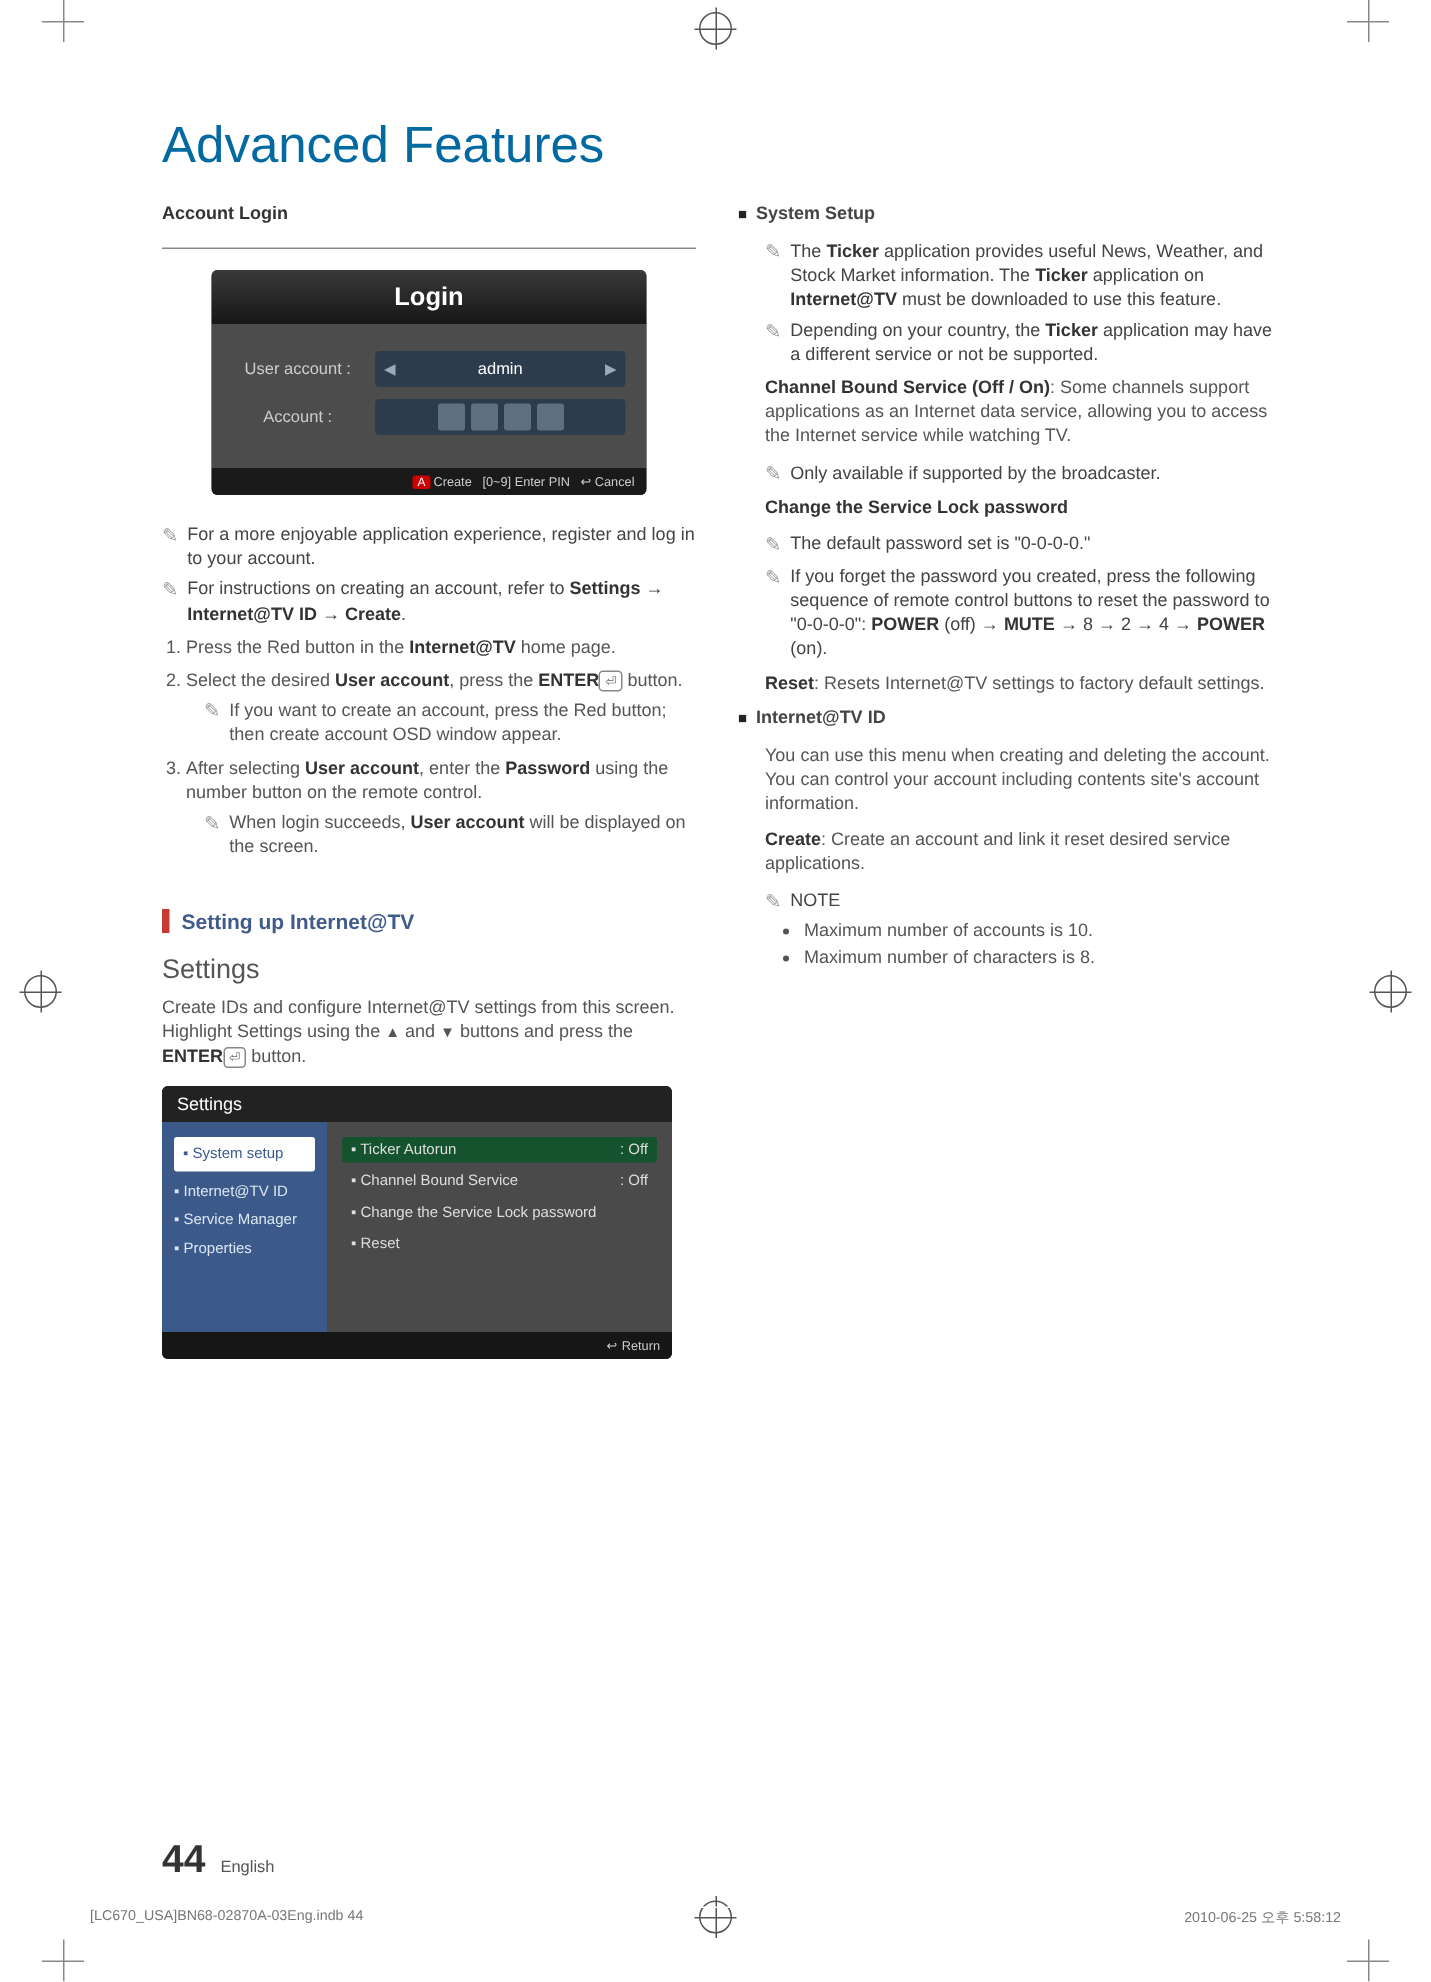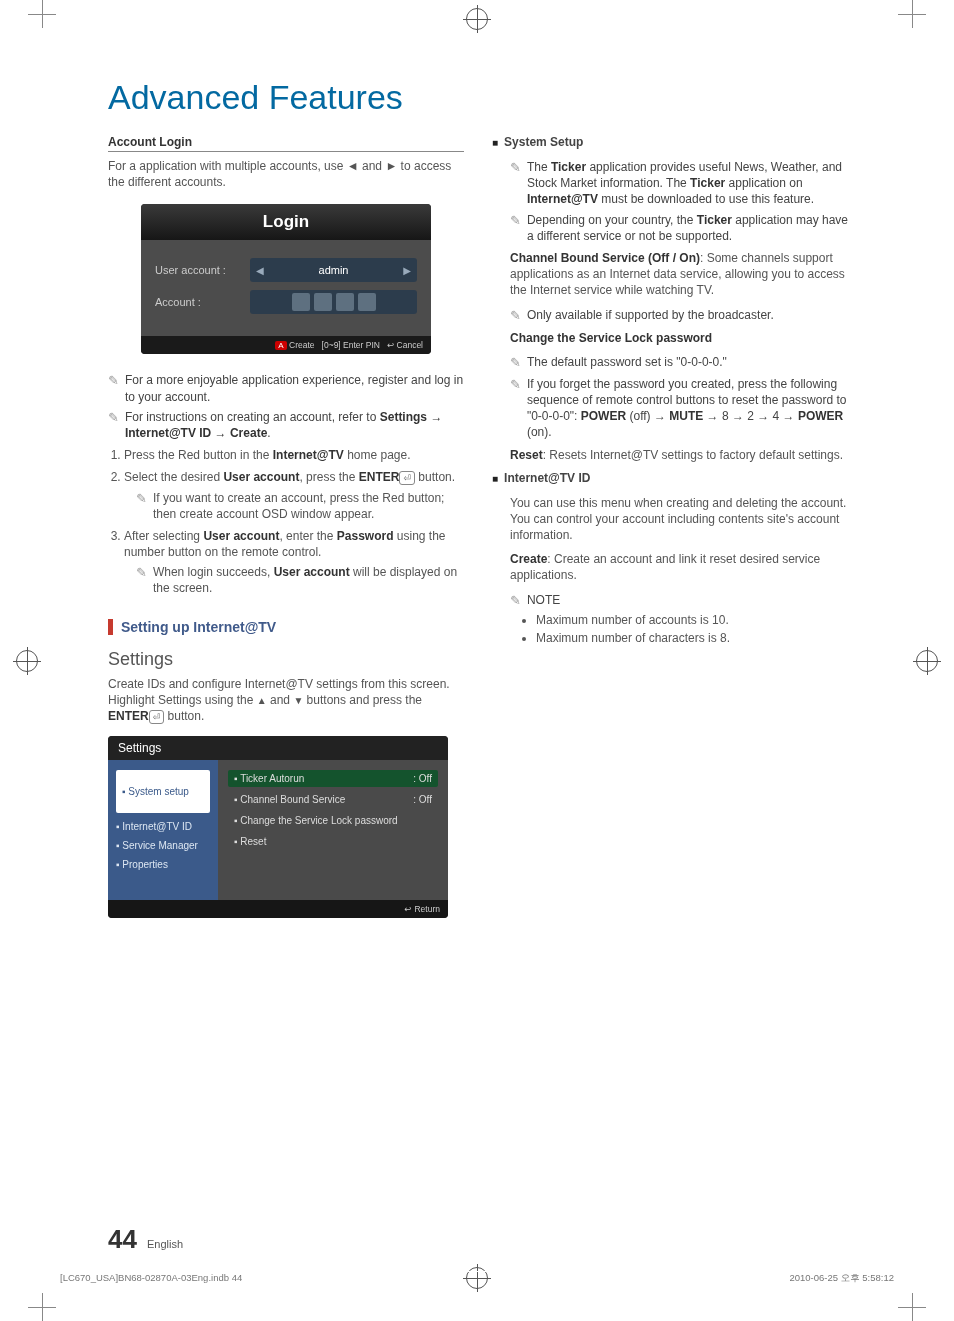--- a/index.html
+++ b/index.html
@@ -26,21 +26,21 @@
   }
   .columns {
     display: flex;
     gap: 28px;
   }
   .col { width: 356px; }
   .section-title-underline {
     font-weight: bold;
     color: #333;
     border-bottom: 1px solid #888;
-    padding-bottom: 2px;
+    padding-bottom: 16px;
     margin-bottom: 6px;
   }
   .body-text { color: #555; line-height: 1.35; margin-bottom: 8px; }
   .login-box {
     margin: 14px auto 18px;
     width: 290px;
     background: #2a2a2a;
     border-radius: 4px;
     overflow: hidden;
     font-size: 11px;
@@ -49,21 +49,21 @@
   .login-header {
     background: linear-gradient(#3a3a3a,#161616);
     text-align: center;
     font-weight: bold;
     font-size: 17px;
     padding: 8px 0;
     color: #fff;
   }
   .login-body { background: #4c4c4c; padding: 10px 14px 14px; }
   .login-row { display: flex; align-items: center; margin: 8px 0; }
-  .login-label { width: 95px; text-align: left; padding-right: 8px; color:#ccc; }
+  .login-label { width: 95px; text-align: center; padding-right: 8px; color:#ccc; }
   .login-field {
     flex: 1;
     background: #2c3c4c;
     border-radius: 3px;
     height: 24px;
     display: flex;
     align-items: center;
     justify-content: center;
     position: relative;
     color: #fff;
@@ -81,35 +81,35 @@
     color: #ccc;
   }
   .red-badge { background:#c00; color:#fff; padding:0 3px; border-radius:2px; font-size:8px; }
   .note-row { display:flex; margin:4px 0; line-height:1.35; }
   .note-icon { font-size:13px; color:#999; margin-right:6px; flex-shrink:0; }
   ol.steps { list-style: decimal; padding-left: 16px; margin-top:6px; }
   ol.steps li { margin-bottom:6px; line-height:1.35; color:#555; }
   ol.steps li b, .body-text b, .note-row b { color:#333; font-weight:bold; }
   .sub-note { margin-left: 12px; display:flex; margin-top:4px; }
   .sec-header {
-    display:flex; margin: 22px 0 10px;
+    display:flex; margin: 34px 0 10px;
   }
   .sec-bar { width:5px; height:16px; background:#c63a2f; margin-right:8px; }
   .sec-header-text { color:#405a8a; font-weight:bold; font-size:14px; }
   .settings-title { font-size:18px; font-weight:300; color:#555; margin:14px 0 6px; }
   .up-tri, .dn-tri { font-size:10px; }
   .enter-icon { display:inline-block; border:1px solid #888; border-radius:3px; padding:0 3px; font-size:9px; line-height:12px; color:#666; }
   .settings-panel {
     margin-top:12px; width:340px; border-radius:4px; overflow:hidden;
     background:#3a3a3a; font-size:10px; color:#ddd;
   }
   .settings-panel .hdr { background:#222; color:#fff; padding:5px 10px; font-size:12px; }
   .settings-body { display:flex; min-height:140px; }
   .settings-nav { width:110px; background:#3b5a8a; padding:10px 8px; display:flex; flex-direction:column; gap:8px; color:#dce6f2; }
-  .settings-nav .item.active { background:#fff; color:#3b5a8a; padding:16px 6px; border-radius:2px; }
+  .settings-nav .item.active { background:#fff; color:#3b5a8a; padding:6px 6px; border-radius:2px; }
   .settings-main { flex:1; background:#4a4a4a; padding:10px; }
   .settings-main .row { display:flex; justify-content:space-between; padding:3px 6px; margin-bottom:4px; border-radius:2px; }
   .settings-main .row.active { background:#14532d; }
   .settings-footer { background:#161616; text-align:right; font-size:8.5px; padding:4px 8px; color:#ccc; }
   .return-icon { color:#ccc; margin-right:3px; }
   .blk-square { font-size:10px; margin-right:6px; color:#222; }
   .rcol-block { margin-bottom:10px; }
   ul.bullets { list-style: disc; padding-left:26px; margin-top:4px; }
   ul.bullets li { margin-bottom:4px; color:#555; }
   .indent { padding-left:18px; }
@@ -161,23 +161,20 @@
 <div class="reg-mark reg-right"></div>
 <div class="reg-mark reg-bottom"></div>
 
 <div class="page">
   <h1>Advanced Features</h1>
 
   <div class="columns">
 
     <div class="col">
       <div class="section-title-underline">Account Login</div>
-      <p class="body-text">
-        <span>For a application with multiple accounts, use </span><span>◄</span><span> and </span><span>►</span><span> to access the different accounts.</span>
-      </p>
 
       <div class="login-box">
         <div class="login-header">Login</div>
         <div class="login-body">
           <div class="login-row">
             <div class="login-label">User account :</div>
             <div class="login-field">
               <span class="chev l">◀</span>
               <span>admin</span>
               <span class="chev r">▶</span>

